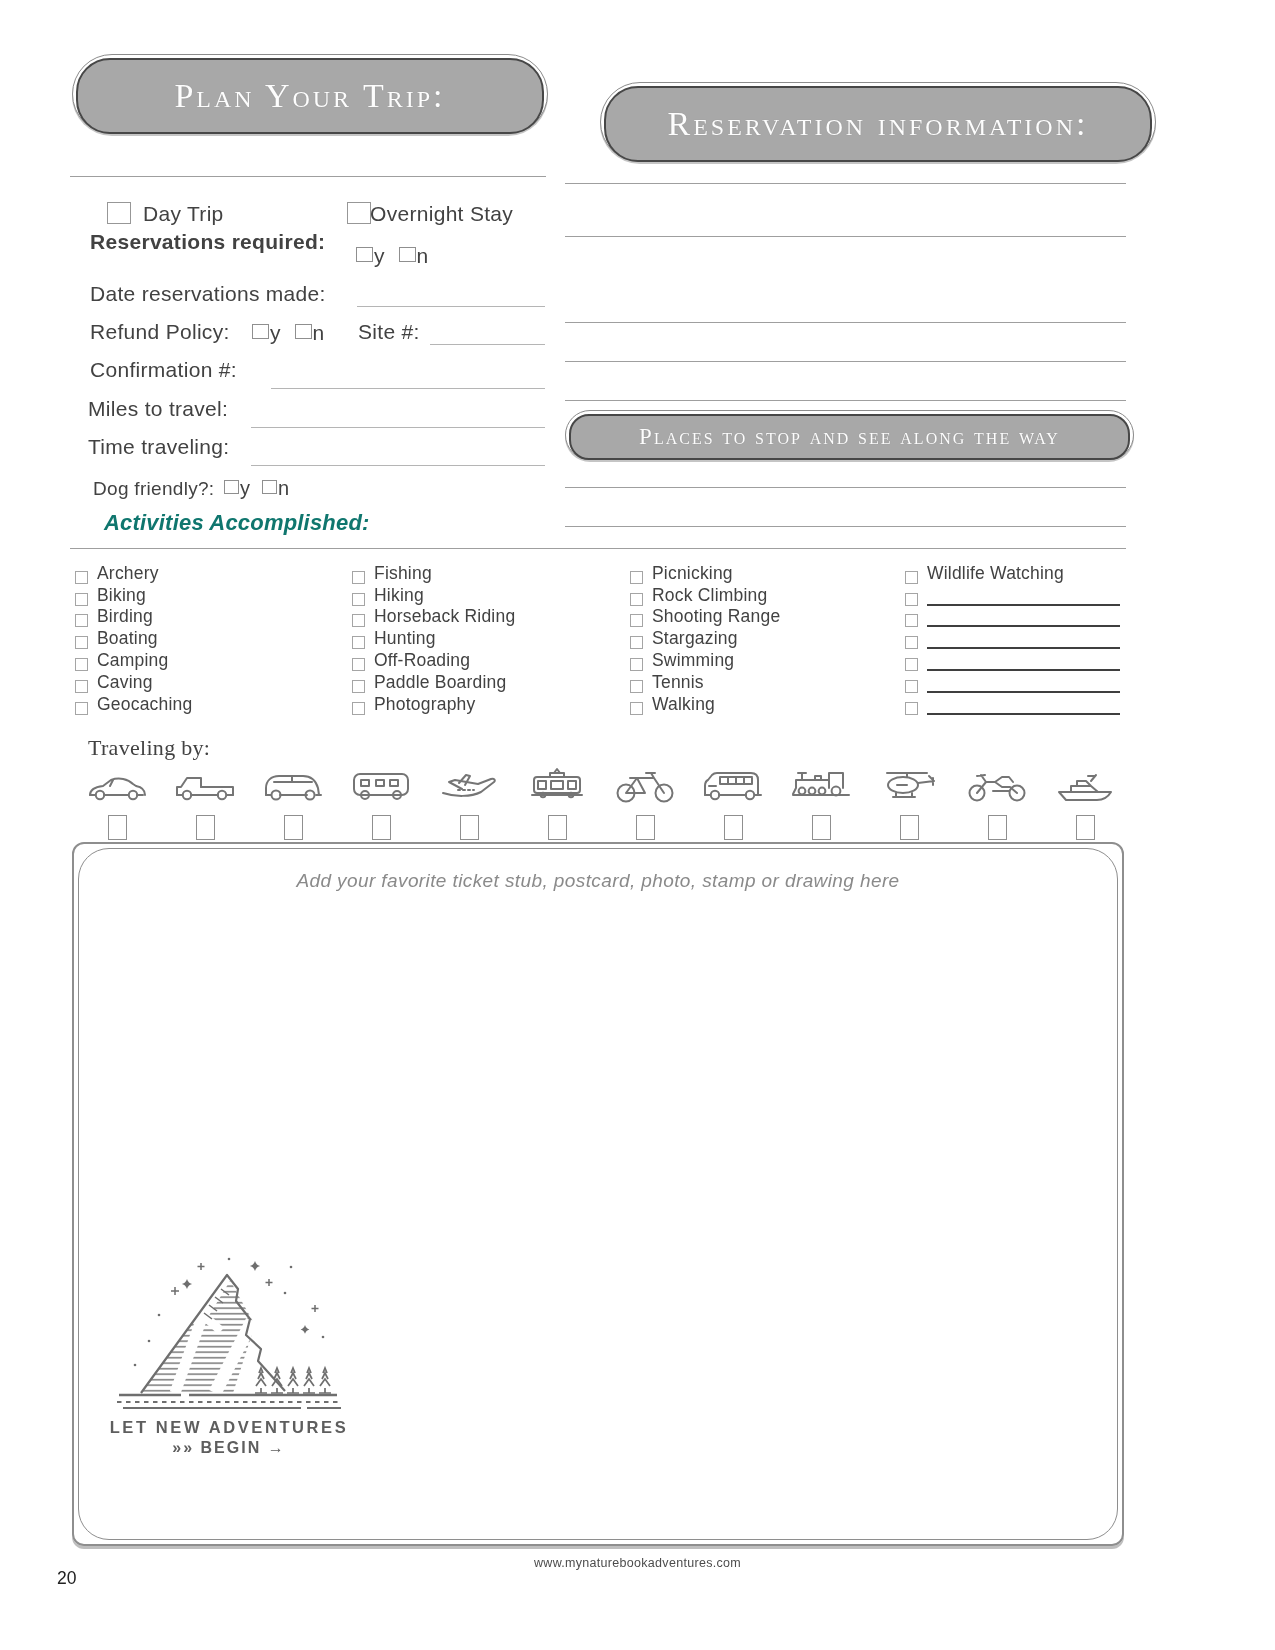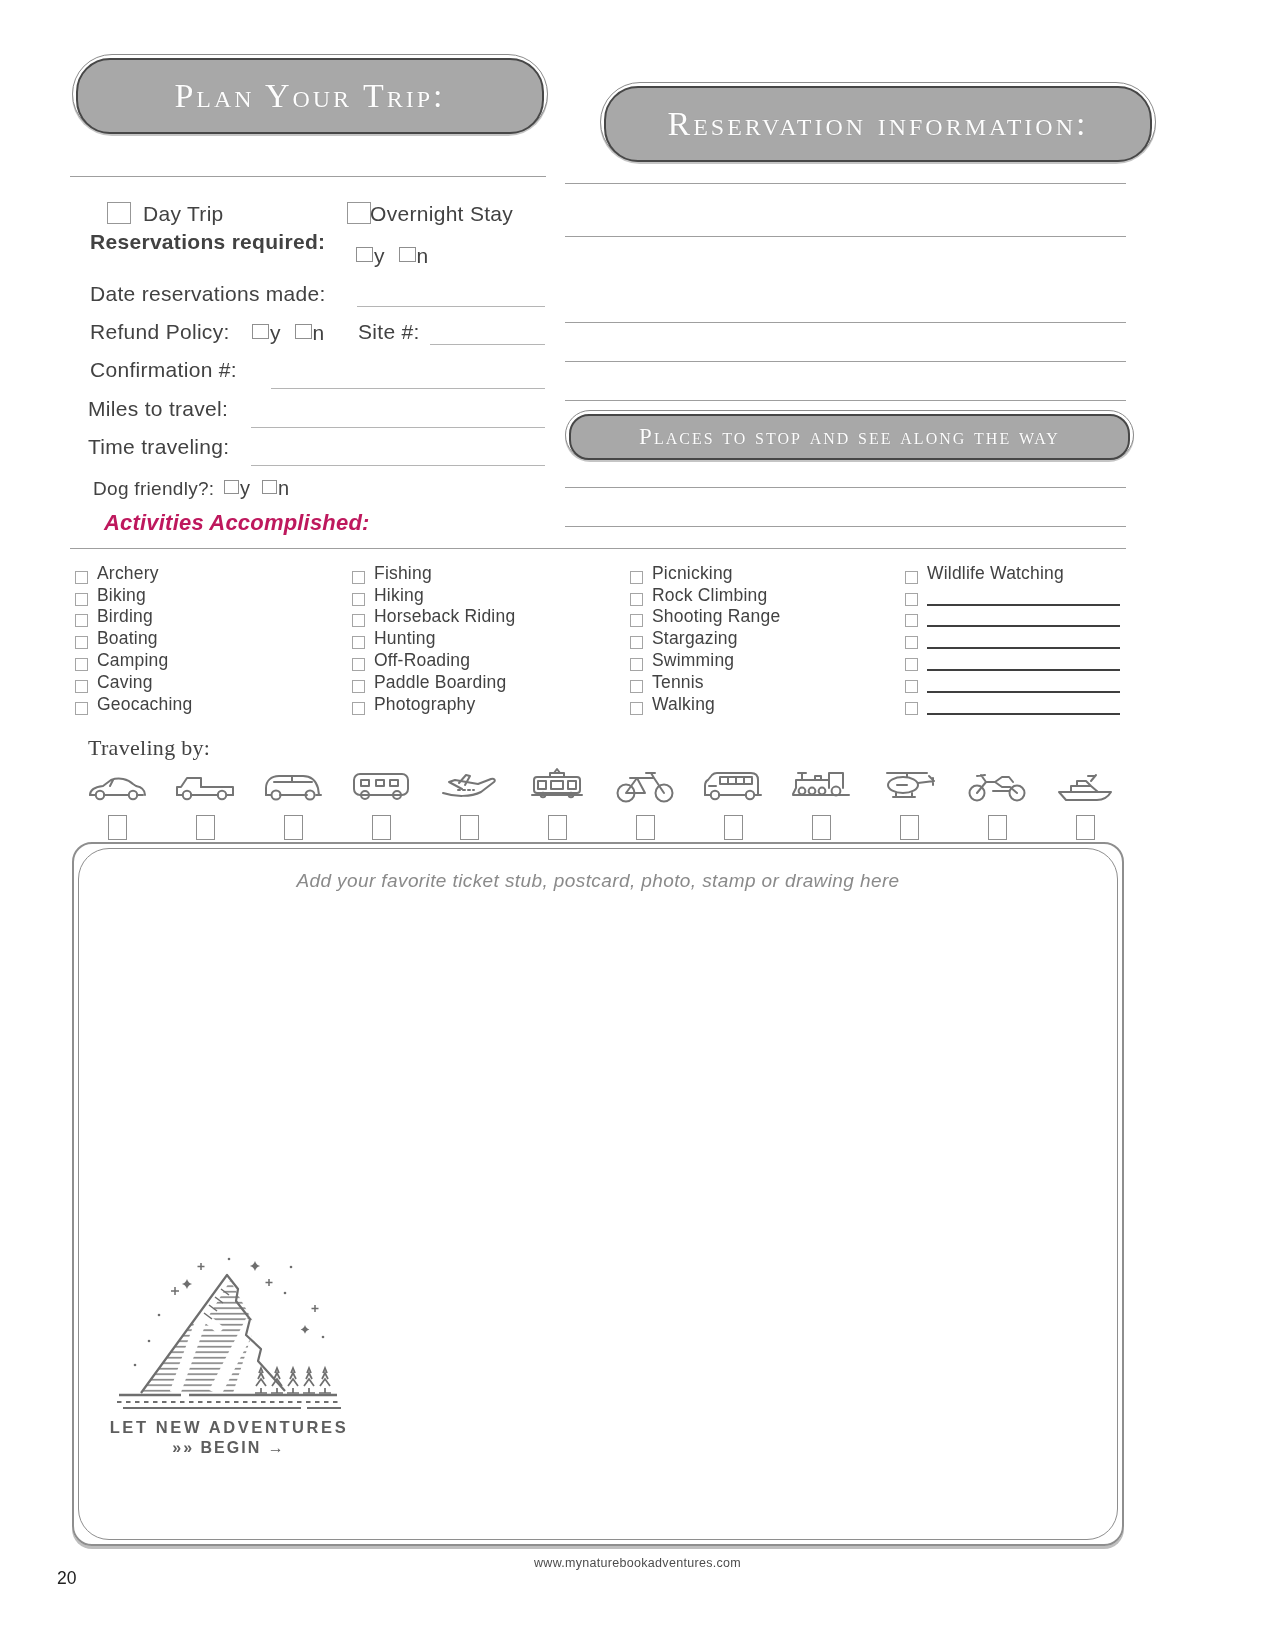--- a/index.html
+++ b/index.html
@@ -27,33 +27,33 @@
   .cb-lg{width:24px;height:22px;}
   .cb-md{width:17px;height:15px;border-color:#8f8f8f;}
   .cb-xs{width:15px;height:14px;border-color:#8f8f8f;}
   .cb-sm{width:13px;height:13px;border-color:#a5a5a5;}
   .cb-travel{width:19px;height:25px;border-color:#8f8f8f;}
   .yn-group{display:flex;align-items:center;gap:14px;}
   .yn-pair{display:flex;align-items:flex-start;}
   .yn{font-size:21px;color:#424242;margin-left:1px;line-height:15px;position:relative;top:1px;}
 
   
-  .act-title{font-size:22px;font-weight:bold;font-style:italic;color:#be185d;letter-spacing:.2px;}
+  .act-title{font-size:22px;font-weight:bold;font-style:italic;color:#0f766e;letter-spacing:.2px;}
   .act-grid{display:grid;grid-template-columns:277px 278px 275px 1fr;}
   .act-cell{height:21.8px;display:flex;align-items:flex-end;gap:9px;}
   .act-lbl{font-size:17.5px;color:#424242;letter-spacing:.2px;white-space:nowrap;}
   .act-blankline{width:193px;height:11px;border-bottom:2px solid #3f3f3f;}
 
   
   .vrow{display:flex;justify-content:space-between;}
   .vcell{width:84px;display:flex;flex-direction:column;align-items:center;gap:7px;}
   .vicon{stroke:#757575;fill:none;stroke-width:2;stroke-linecap:round;stroke-linejoin:round;}
 
   
-  .bigbox{border:2.5px solid #8e8e8e;border-radius:20px;padding:4px;box-sizing:border-box;
+  .bigbox{border:2.5px solid #8e8e8e;border-radius:12px;padding:4px;box-sizing:border-box;
           box-shadow:0 3px 0 rgba(110,110,110,.45);}
   .bigbox-inner{width:100%;height:100%;box-sizing:border-box;border:1.6px solid #8e8e8e;
           border-radius:31px;position:relative;}
   .hint{margin-top:21px;text-align:center;font-style:italic;font-size:19px;color:#8a8a8a;
           letter-spacing:.4px;}
 
   
   .logo{width:244px;text-align:center;}
   .logo-line1{font-size:16.5px;font-weight:bold;letter-spacing:2.6px;color:#5e5e5e;margin-top:3px;white-space:nowrap;}
   .logo-line2{font-size:16px;font-weight:bold;letter-spacing:2px;color:#5e5e5e;margin-top:2px;}

